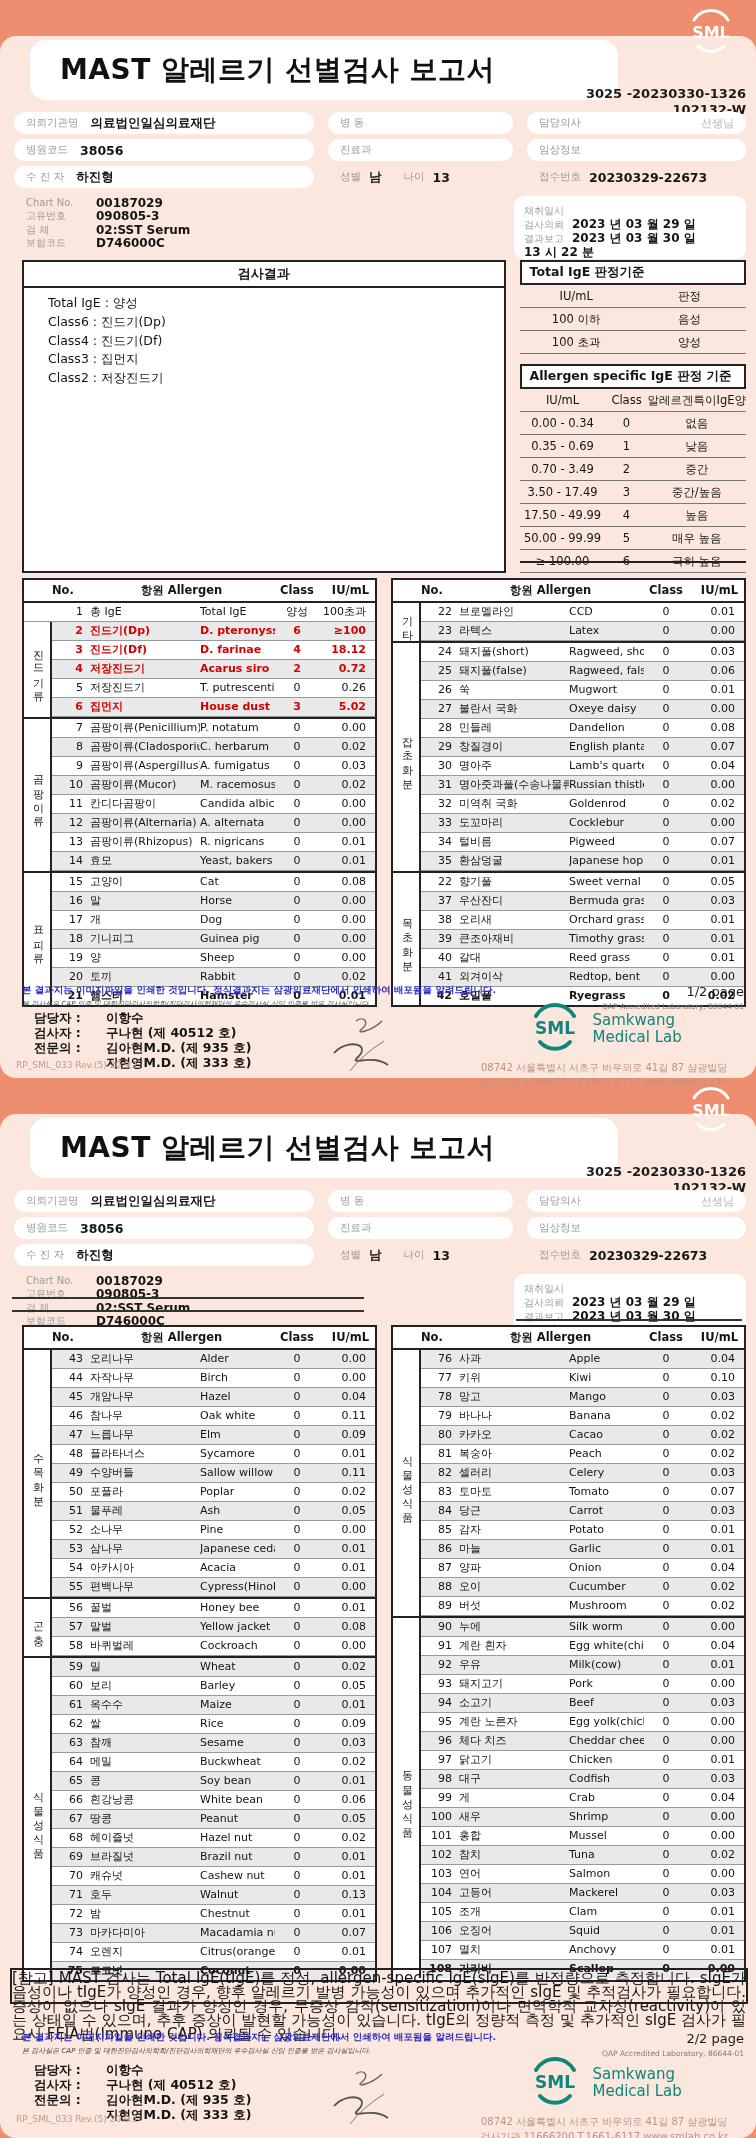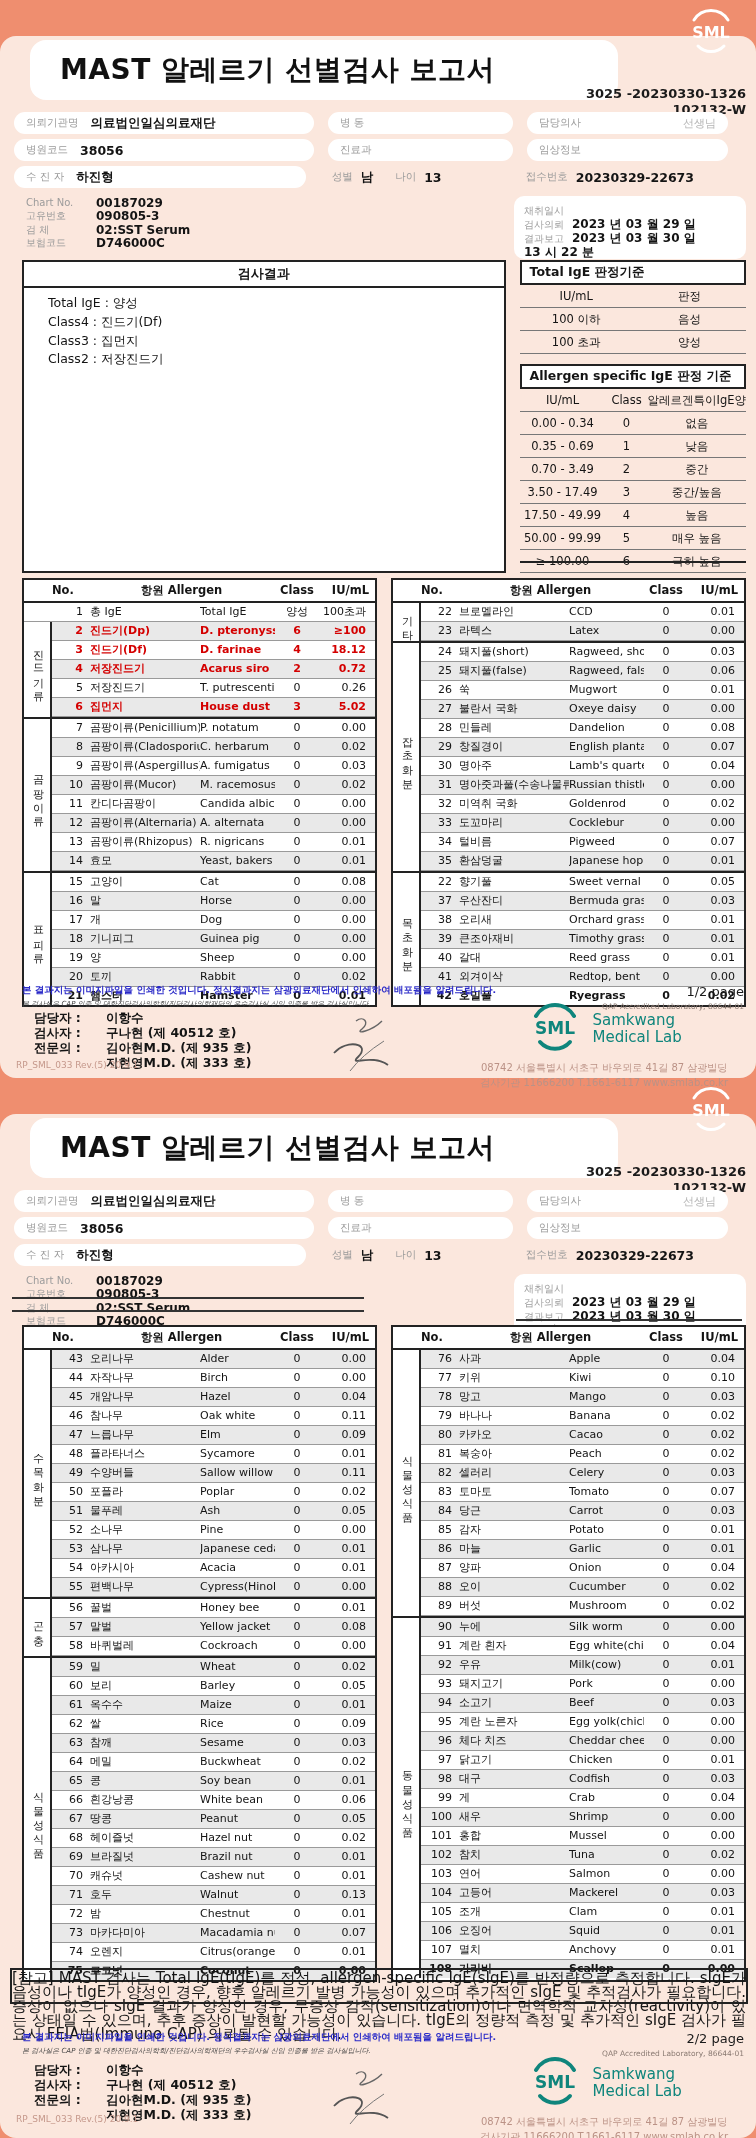--- a/index.html
+++ b/index.html
@@ -10,21 +10,21 @@
   #p2{top:1078px;height:1060px;}
   .pink{position:absolute;left:0;top:36px;right:0;bottom:0;background:#fbe7dd;border-radius:16px;}
   .inner{position:absolute;inset:0;}
   
   .tcard{position:absolute;left:30px;top:40px;width:588px;height:60px;background:#fff;border-radius:16px;
          display:flex;align-items:center;}
   .tcard .ttl{margin-left:30px;font-size:28px;font-weight:bold;letter-spacing:.5px;color:#111;}
   .wlogo{position:absolute;right:18px;top:8px;}
   .repno{position:absolute;right:10px;top:86px;text-align:right;font-weight:bold;font-size:13px;line-height:1.2;color:#1a1a1a;}
   
-  .fields{position:absolute;left:14px;right:28px;top:112px;}
+  .fields{position:absolute;left:14px;right:10px;top:112px;}
   .frow{display:flex;gap:14px;margin-bottom:5px;}
   .fcell{display:flex;align-items:center;height:22px;padding:0 12px;box-sizing:border-box;}
   .pill{background:#fff;border-radius:11px;}
   .c1{width:300px;}.c2{width:185px;}.c3{flex:1;}
   .flabel{color:#9b9b9b;font-size:10.5px;margin-right:12px;white-space:nowrap;}
   .fval{font-weight:bold;font-size:12.5px;white-space:nowrap;}
   .fval.light{color:#b5b5b5;font-weight:normal;margin-left:auto;font-size:11px;}
   .pair .flabel{margin-right:8px;}
   .pair .fval{margin-right:22px;}
   
@@ -208,20 +208,21 @@
         <div class="cl"><span class="dt rt">13 시 22 분</span></div>
       </div>
     </div>
 
     <div class="mid">
       <div class="resbox">
         <div class="rb-title">검사결과</div>
         <div class="rb-body">
 
         <div class="rline">Total IgE : 양성</div>
+            <div class="rline">Class6 : 진드기(Dp)</div>
             <div class="rline">Class4 : 진드기(Df)</div>
             <div class="rline">Class3 : 집먼지</div>
             <div class="rline">Class2 : 저장진드기</div>
           </div>
       </div>
       <div class="crit">
         <div class="totalc">
           <div class="ctitle">Total IgE 판정기준</div>
           <div class="crow chead">
             <span>IU/mL</span>

